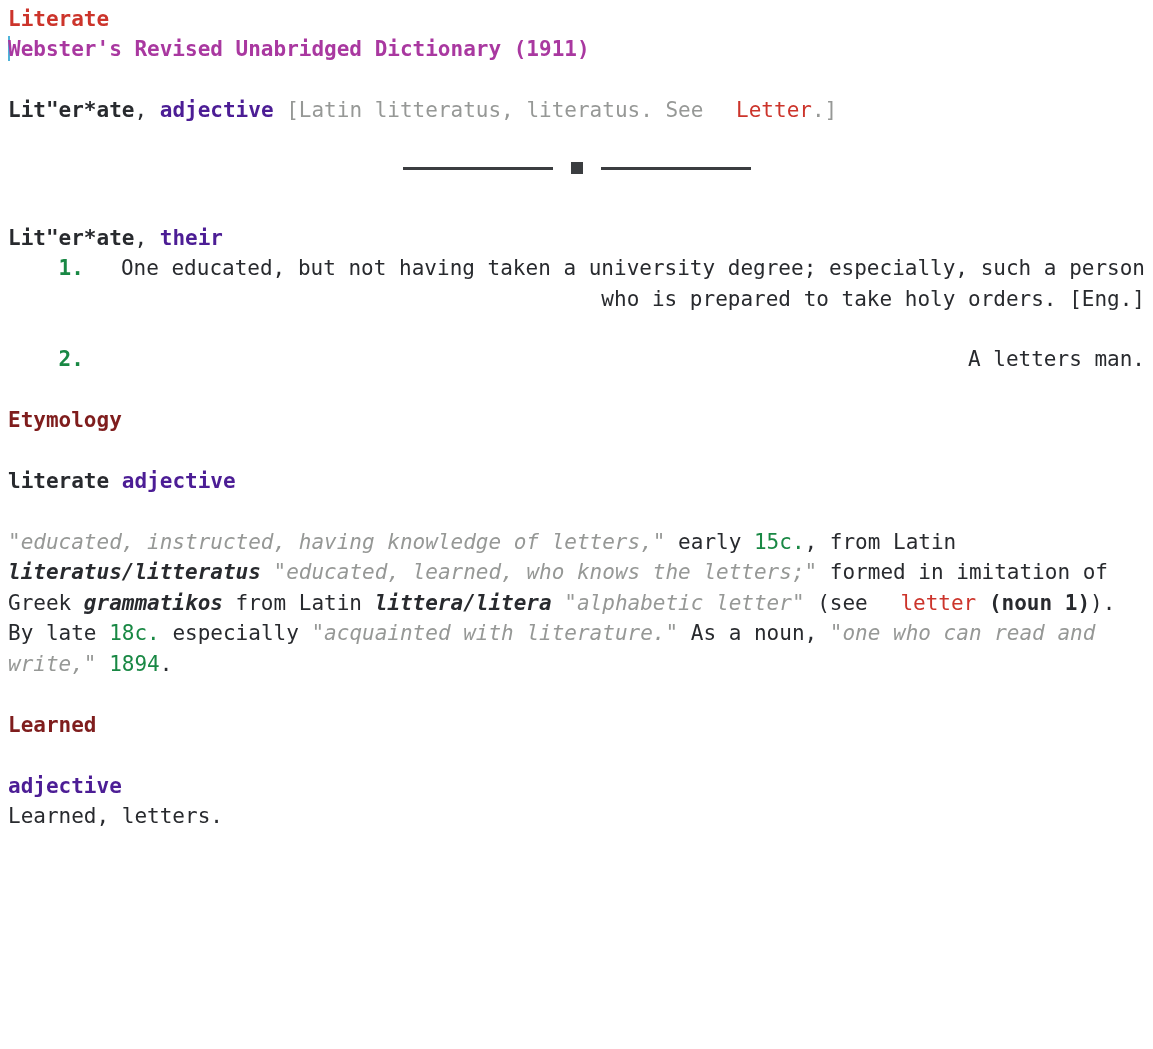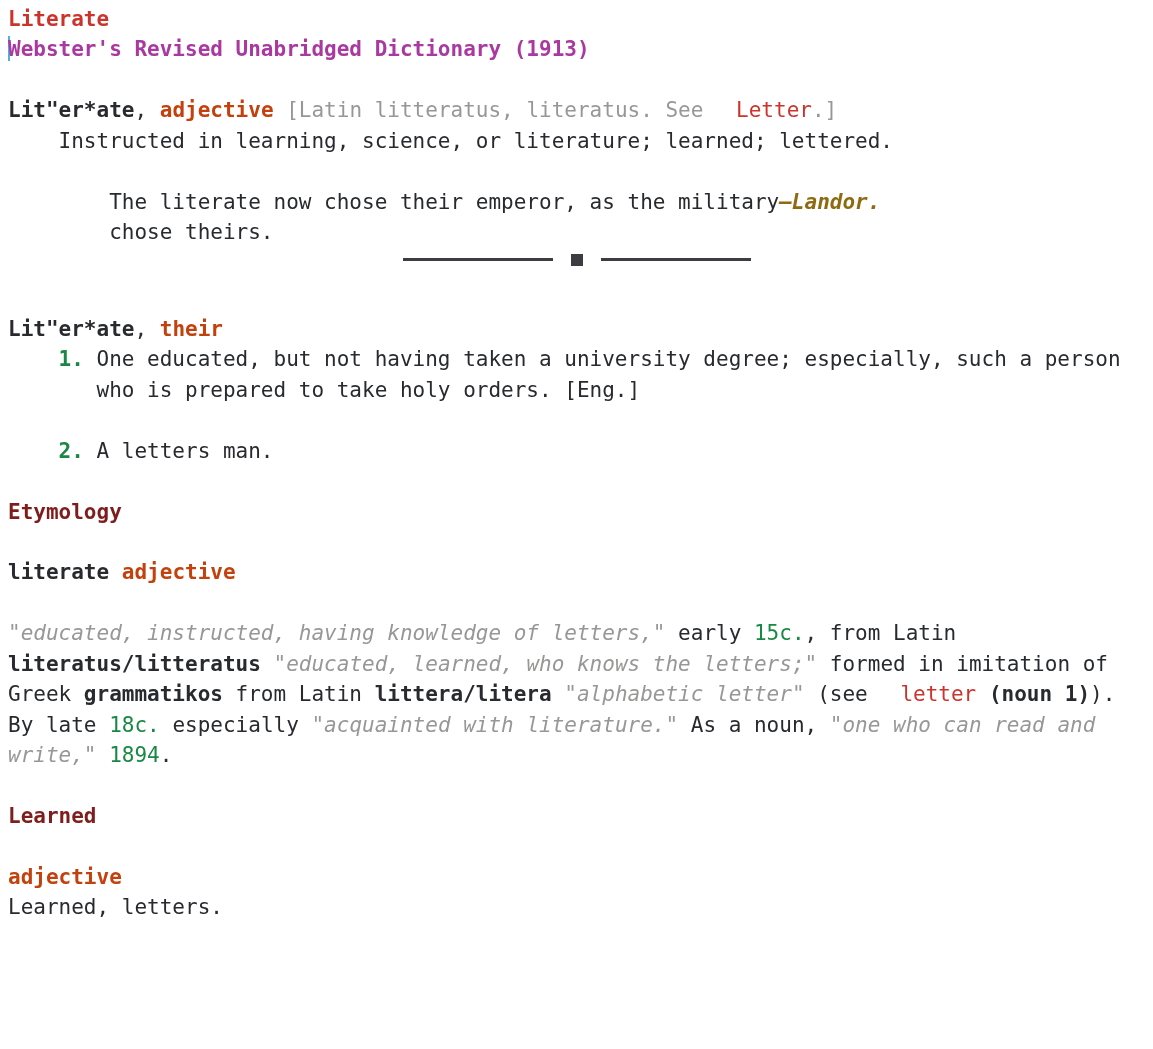--- a/index.html
+++ b/index.html
@@ -19,21 +19,21 @@
   .title-red { color: #cc342b; font-weight: 700; }
   .cursor-bar {
     display: inline-block;
     width: 2px;
     height: 1.2em;
     background: #4fb3d9;
     vertical-align: text-bottom;
     margin-right: -2px;
   }
   .src-purple { color: #a938a0; font-weight: 700; }
-  .pos-red { color: #c2410c; font-weight: 700; }
+  .pos-red { color: #4c1d95; font-weight: 700; }
   .etym-gray { color: #969896; }
   .link-red { color: #cc342b; margin-left: 20px; }
   .year-green { color: #198844; margin-top: 20px; }
 
   .def-block { padding-left: 4ch; }
 
   .quote-table { margin: 0 0 0 8ch; border-collapse: collapse; }
   .quote-table td { vertical-align: top; padding: 0; }
   .attr-cell {
     color: #8e6b12;
@@ -67,64 +67,56 @@
     margin: 0;
     padding: 0 0 0 4ch;
     list-style: none;
     counter-reset: sense;
   }
   ol.senses > li {
     counter-increment: sense;
     position: relative;
     padding-left: 3ch;
     margin-bottom: 1.45em;
+    text-align: right;
   }
   ol.senses > li::before {
     content: counter(sense) ".";
     position: absolute;
     left: 0;
     top: 0;
     color: #198844;
     font-weight: 700;
   }
 
   .section-head { color: #7f1d1d; font-weight: 700; }
 
   .etym-para .gloss { color: #969896; font-style: italic; }
-  .etym-para .term { font-weight: 700; }
+  .etym-para .term { font-weight: 700; font-style: italic; }
 
   .spacer-line { height: 1.45em; }
 </style>
 </head>
 <body>
 
 <div>
   <span class="title-red">Literate</span>
 </div>
 
 <div>
-  <span class="cursor-bar"></span><span class="src-purple">Webster's Revised Unabridged Dictionary (1913)</span>
+  <span class="cursor-bar"></span><span class="src-purple">Webster's Revised Unabridged Dictionary (1911)</span>
 </div>
 
 <div class="spacer-line"></div>
 
 <div>
   <div>
     <span class="bold">Lit"er*ate</span><span>, </span><span class="pos-red">adjective</span><span class="etym-gray"> [</span><span class="etym-gray">Latin litteratus, literatus. See </span><span class="link-red">Letter</span><span class="etym-gray">.]</span>
   </div>
-  <div class="def-block">Instructed in learning, science, or literature; learned; lettered.</div>
   <div class="spacer-line"></div>
-  <table class="quote-table">
-    <tbody>
-        <tr>
-      <td style="max-width:53ch;">The literate now chose their emperor, as the military chose theirs.</td>
-      <td class="attr-cell">—Landor.</td>
-    </tr>
-  </tbody>
-    </table>
 </div>
 
 <div class="divider">
   <span class="line"></span>
   <span class="sq"></span>
   <span class="line"></span>
 </div>
 
 <div class="spacer-line"></div>
 

